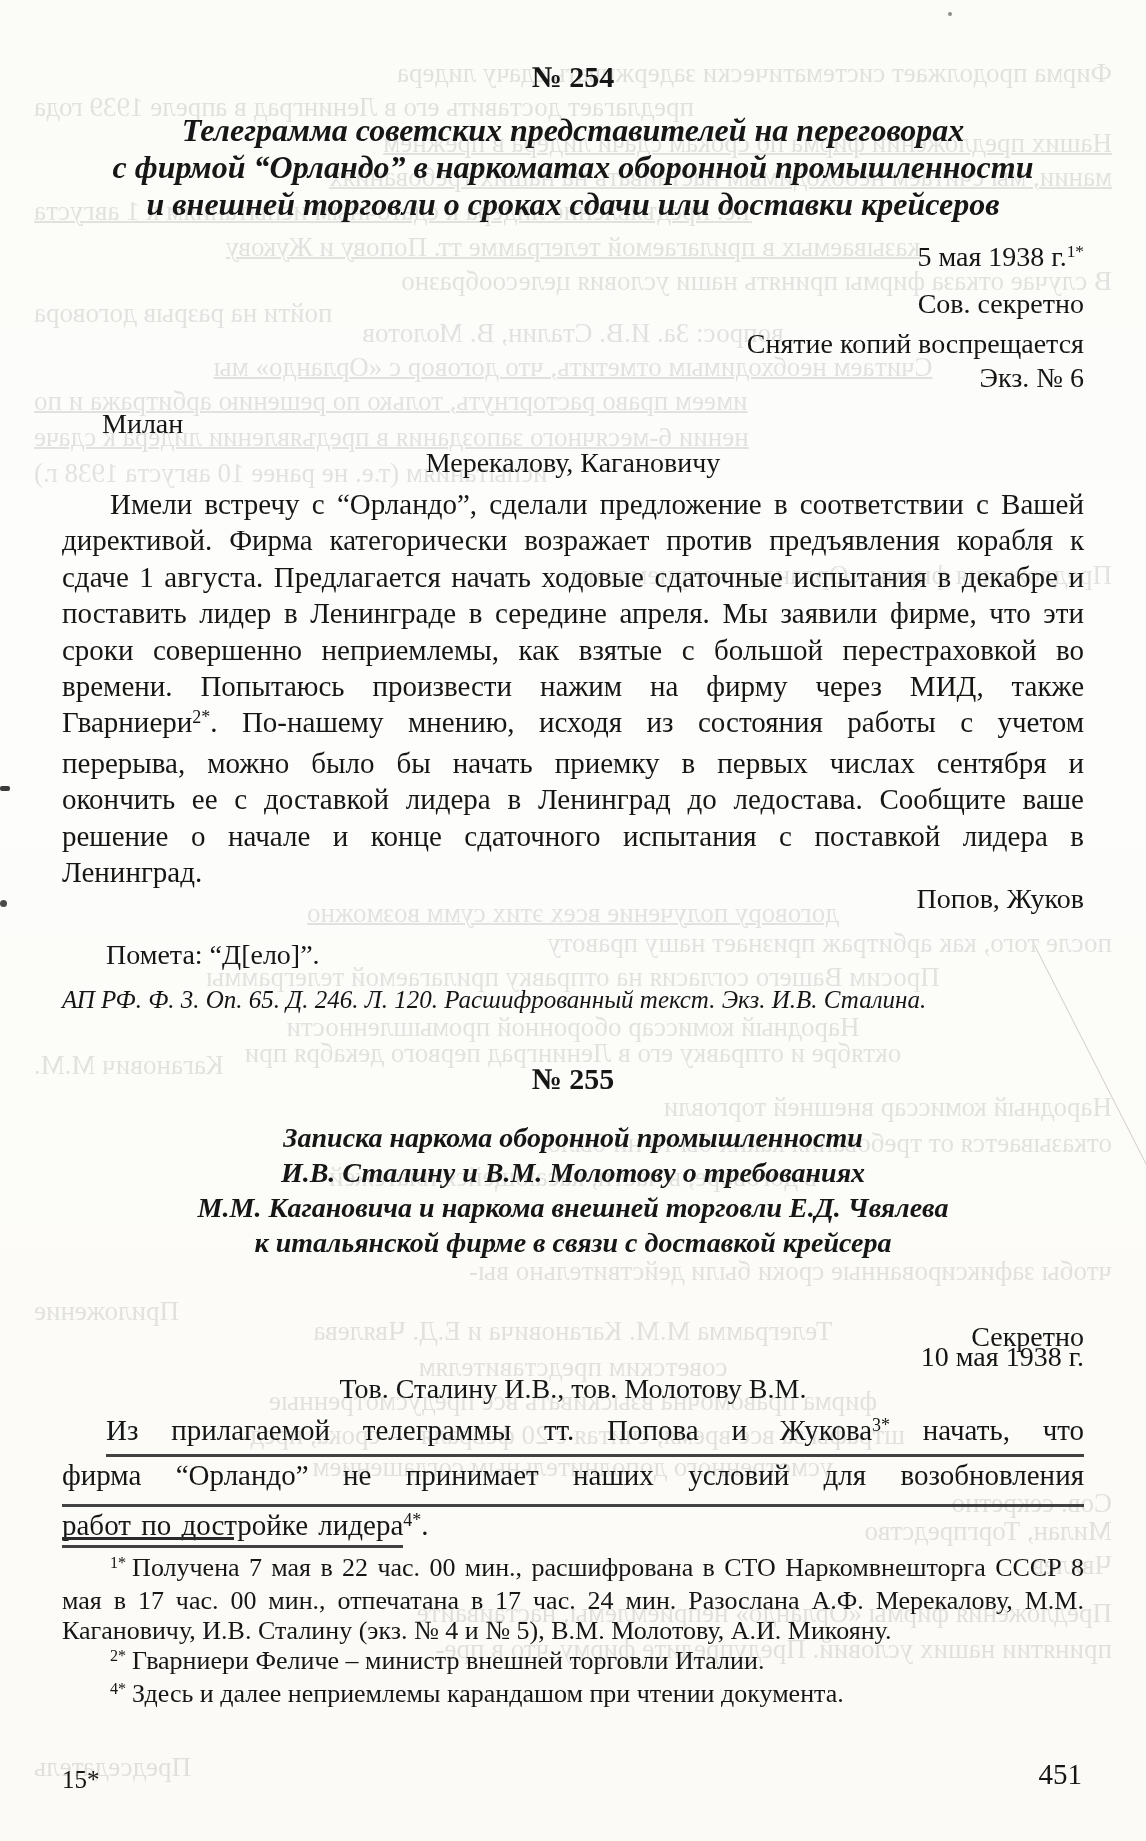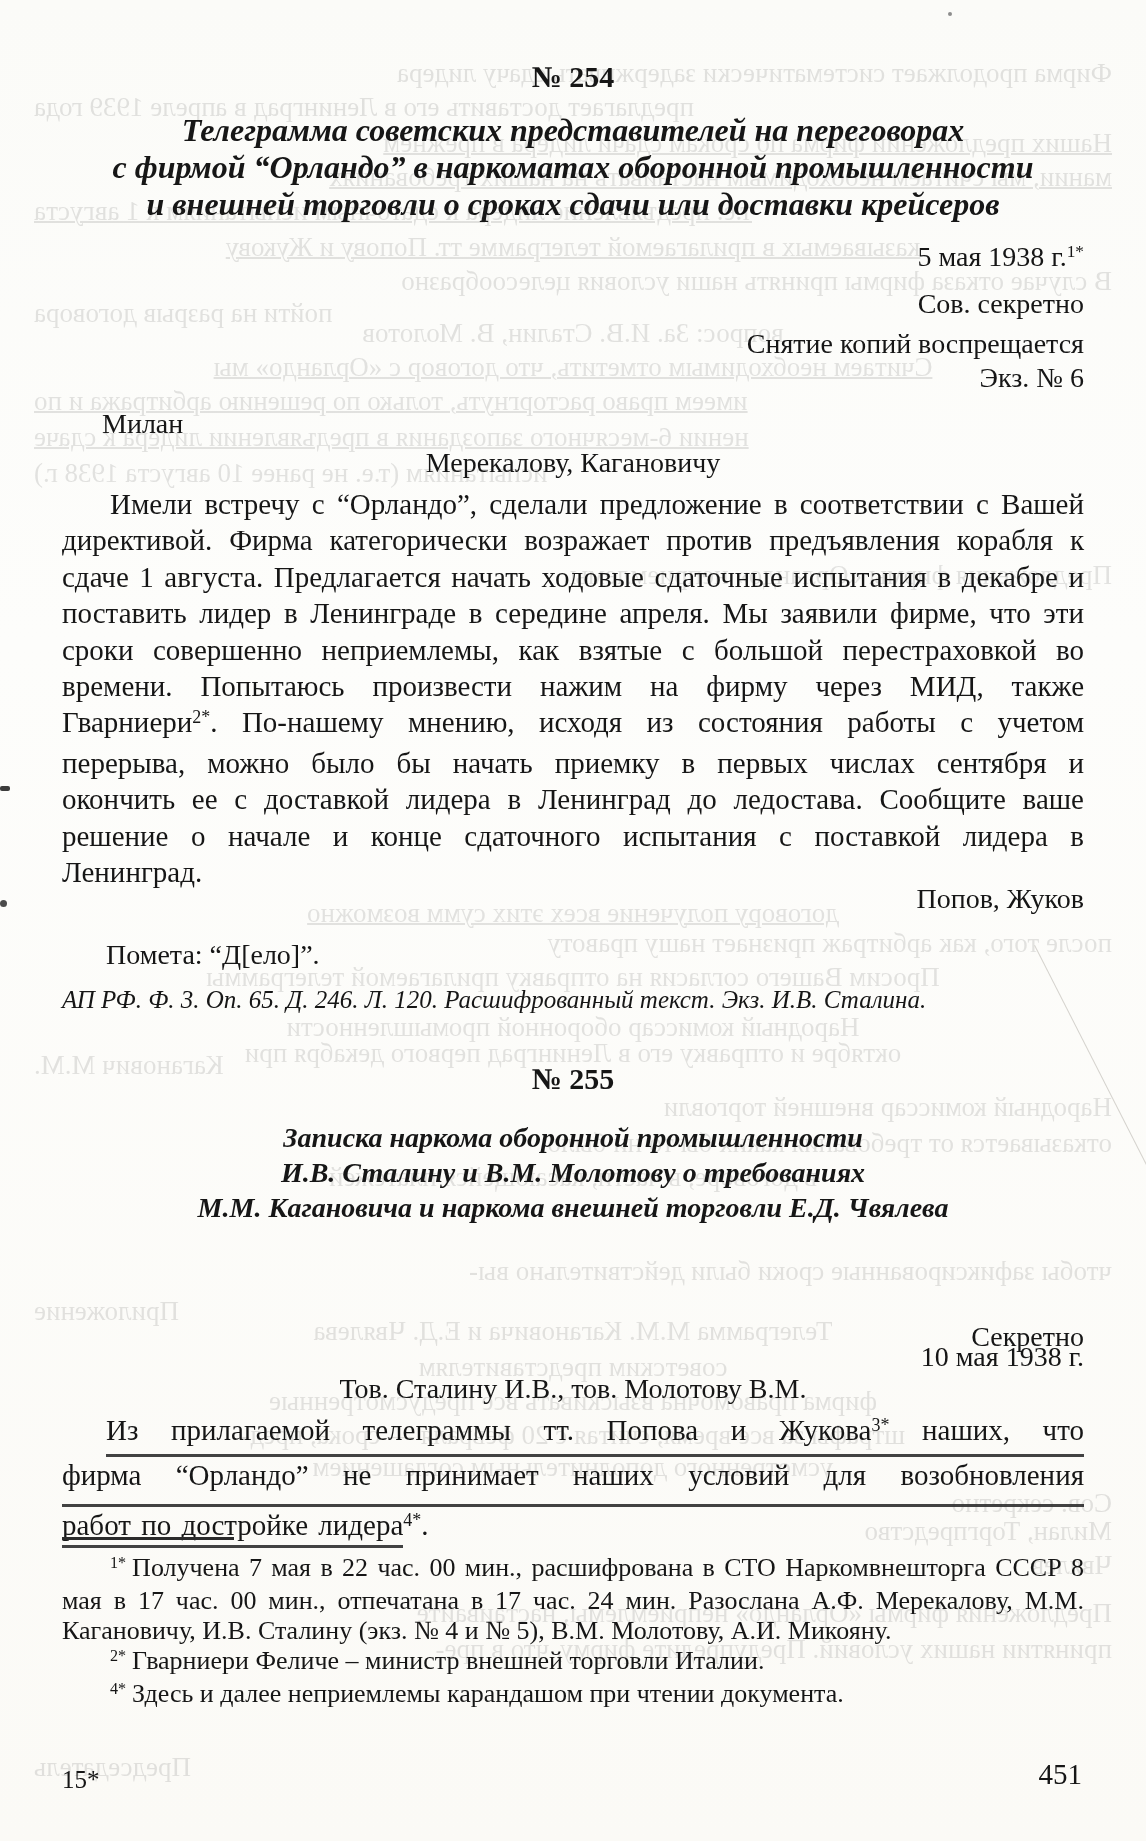--- a/index.html
+++ b/index.html
@@ -143,29 +143,30 @@
     <div id="arch254" class="b">АП  РФ. Ф. 3. Оп. 65. Д. 246. Л. 120. Расшифрованный текст. Экз. И.В. Сталина.</div>
   </section>
 
   <section>
     <h1 id="n255" class="b center">№ 255</h1>
 
     <div id="t255" class="b center">
       <span style="display:block">Записка наркома оборонной промышленности</span>
       <span style="display:block">И.В. Сталину и В.М. Молотову о требованиях</span>
       <span style="display:block">М.М. Кагановича и наркома внешней торговли Е.Д. Чвялева</span>
+      <span style="display:block">к итальянской фирме в связи с доставкой крейсера</span>
     </div>
 
     <div id="date255" class="b right">10 мая 1938 г.</div>
     <div id="cls255" class="b right">Секретно</div>
     <div id="addr255" class="b center">Тов. Сталину И.В., тов. Молотову В.М.</div>
 
     <div id="para255" class="b">
       <div class="pline pl1">
-        <span>Из прилагаемой телеграммы тт. Попова и Жукова</span><span class="sup">3*</span><span> наших, что</span>
+        <span>Из прилагаемой телеграммы тт. Попова и Жукова</span><span class="sup">3*</span><span> начать, что</span>
       </div>
       <div class="pline pl2">фирма “Орландо” не принимает наших условий для возобновления</div>
       <div class="pline">
         <span class="ul-wrap"><span>работ по достройке лидера</span></span><span class="sup">4*</span><span>.</span>
       </div>
     </div>
   </section>
 
   <div id="fnsep" class="b"></div>
   <div id="fns" class="b">

